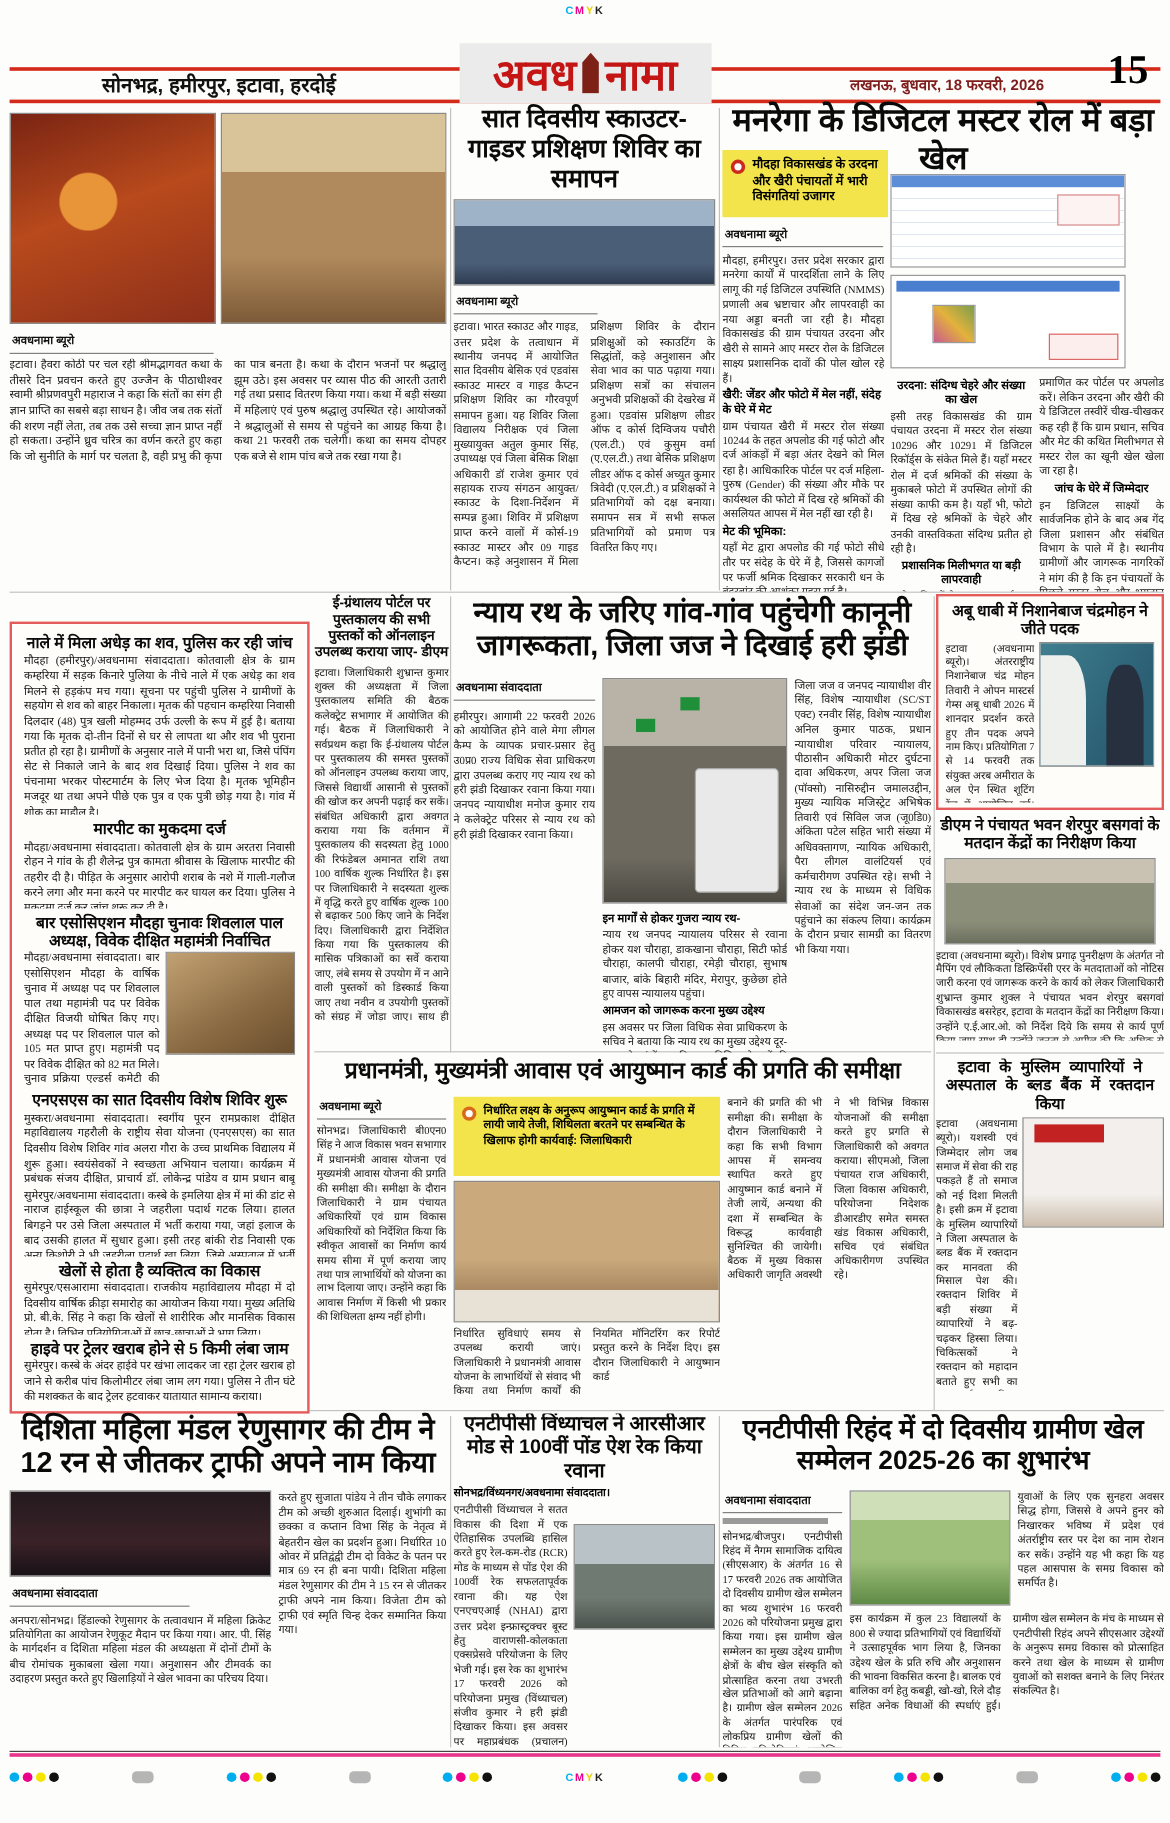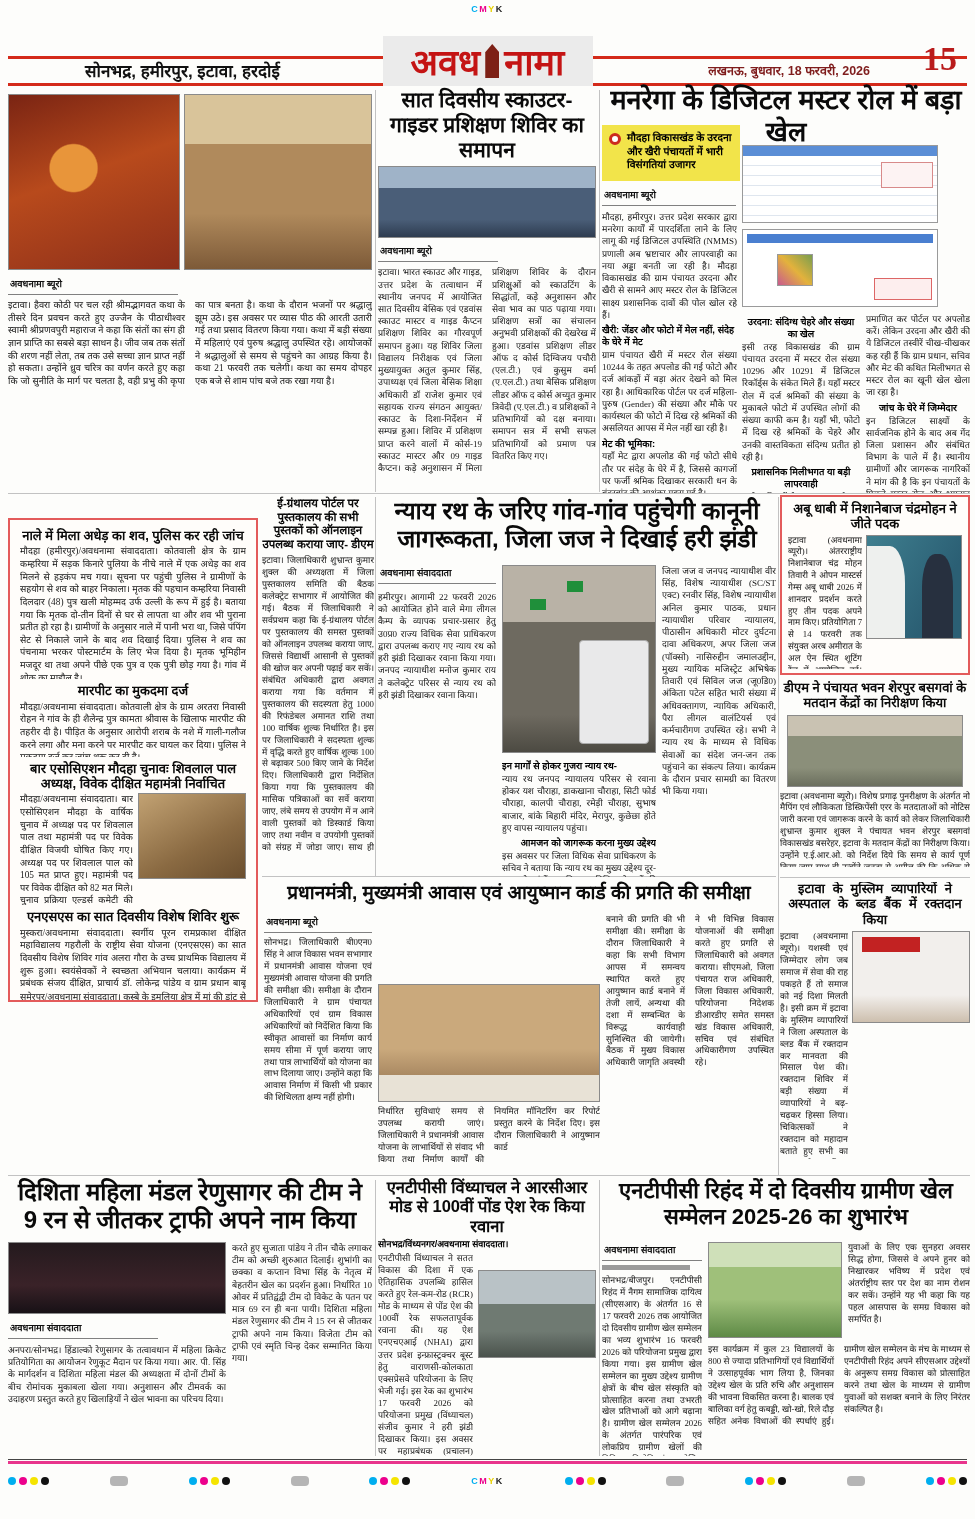--- a/index.html
+++ b/index.html
@@ -16,21 +16,21 @@
   .redbox{border:2px solid #e35b5b;background:#fffdfa;}
   .ybox{background:#f2e44a;display:flex;gap:6px;align-items:flex-start;padding:6px 7px;}
   .ring{width:12px;height:12px;border:3.5px solid #cc2a1e;border-radius:50%;background:#fff;flex:none;margin-top:2px;}
   .ybt{font-family:"Liberation Sans",sans-serif;font-weight:700;font-size:10.5px;line-height:1.3;text-align:left;}
   .c{color:#00aeef}.m{color:#ec008c}.y{color:#e8d100}.k{color:#222}
   .cmyklbl{font:700 9px "Liberation Sans",sans-serif;letter-spacing:1.5px;}
   
   .redline{position:absolute;left:8px;right:8px;height:2.5px;background:#d42a1a;}
   .mast-left{font:700 17px "Liberation Sans",sans-serif;color:#111;}
   .mast-date{font:700 12.5px "Liberation Sans",sans-serif;color:#7f1d1d;}
-  .pageno{font:700 34px "Liberation Serif",serif;color:#b91c1c;}
+  .pageno{font:700 34px "Liberation Serif",serif;color:#000000;}
   .logo{background:#ebebeb;display:flex;align-items:center;justify-content:center;gap:5px;z-index:2;}
   .logo span{font:800 36px "Liberation Sans",sans-serif;color:#c41414;}
   .minaret{width:14px;height:34px;background:#7d2016;clip-path:polygon(50% 0,100% 24%,100% 100%,0 100%,0 24%);}
   
   .ph-saint{background:radial-gradient(circle at 38% 42%,#e8953a 0 16%,rgba(0,0,0,0) 17%),linear-gradient(160deg,#7a2413,#b84a1c 45%,#8d2f1a);}
   .ph-crowd{background:linear-gradient(#d9c49a 0 28%,#b08a5c 28% 68%,#7d5a38);}
   .ph-scout{background:linear-gradient(#9fb3c8 0 30%,#4a5e78 30% 75%,#2e3c50);}
   .ph-bar{background:linear-gradient(150deg,#c2a273,#8a6a42 60%,#6a4e2e);}
   .ph-rath{background:linear-gradient(#b9b2a6 0 30%,#6e6a60 30% 80%,#4c4a42);}
   .veh{position:absolute;right:6px;bottom:8px;width:46%;height:56%;background:#e9e9ea;border-radius:4px;border:1px solid #aaa;}
@@ -138,21 +138,21 @@
     <div class="shl" style="text-align:center;">प्रशासनिक मिलीभगत या बड़ी लापरवाही</div>
     <div class="bt" style="font-size:9px;">मनरेगा नियमों के अनुसार, कार्यस्थल पर मेट को ही फोटो अपलोड करनी होती है। ऐसे में सवाल उठता है कि गलत डेटा और संदिग्ध तस्वीरों को प्रमाणित कौन कर रहा है?</div>
   </div>
   <div class="abs" style="left:264px;top:228px;width:104px;height:180px;overflow:hidden;">
     <div class="bt" style="font-size:9px;">प्रमाणित कर पोर्टल पर अपलोड करें। लेकिन उरदना और खैरी की ये डिजिटल तस्वीरें चीख-चीखकर कह रही हैं कि ग्राम प्रधान, सचिव और मेट की कथित मिलीभगत से मस्टर रोल का खूनी खेल खेला जा रहा है।</div>
     <div class="shl" style="text-align:center;">जांच के घेरे में जिम्मेदार</div>
     <div class="bt" style="font-size:9px;">इन डिजिटल साक्ष्यों के सार्वजनिक होने के बाद अब गेंद जिला प्रशासन और संबंधित विभाग के पाले में है। स्थानीय ग्रामीणों और जागरूक नागरिकों ने मांग की है कि इन पंचायतों के पिछले मस्टर रोल और भुगतान की उच्च स्तरीय जांच हो। NMMS पोर्टल पर गलत डेटा फीड करने वाले दोषियों पर कठोर कार्रवाई की जाए। सरकारी बजट का दुरुपयोग करने वाले मेट और पंचायत सचिवों की जवाबदेही तय हो।</div>
   </div>
 </div>
 
-<div class="abs redbox" style="left:8px;top:518px;width:250px;height:484px;padding:8px 10px;overflow:hidden;">
+<div class="abs redbox" style="left:8px;top:518px;width:250px;height:660px;padding:8px 10px;overflow:hidden;">
   <div class="hl" style="font-size:13px;">नाले में मिला अधेड़ का शव, पुलिस कर रही जांच</div>
   <div class="bt" style="height:134px;margin-top:2px;">मौदहा (हमीरपुर)/अवधनामा संवाददाता। कोतवाली क्षेत्र के ग्राम कम्हरिया में सड़क किनारे पुलिया के नीचे नाले में एक अधेड़ का शव मिलने से हड़कंप मच गया। सूचना पर पहुंची पुलिस ने ग्रामीणों के सहयोग से शव को बाहर निकाला। मृतक की पहचान कम्हरिया निवासी दिलदार (48) पुत्र खली मोहम्मद उर्फ उल्ली के रूप में हुई है। बताया गया कि मृतक दो-तीन दिनों से घर से लापता था और शव भी पुराना प्रतीत हो रहा है। ग्रामीणों के अनुसार नाले में पानी भरा था, जिसे पंपिंग सेट से निकाले जाने के बाद शव दिखाई दिया। पुलिस ने शव का पंचनामा भरकर पोस्टमार्टम के लिए भेज दिया है। मृतक भूमिहीन मजदूर था तथा अपने पीछे एक पुत्र व एक पुत्री छोड़ गया है। गांव में शोक का माहौल है।</div>
   <div class="hl" style="font-size:13px;margin-top:4px;">मारपीट का मुकदमा दर्ज</div>
   <div class="bt" style="height:56px;margin-top:2px;">मौदहा/अवधनामा संवाददाता। कोतवाली क्षेत्र के ग्राम अरतरा निवासी रोहन ने गांव के ही शैलेन्द्र पुत्र कामता श्रीवास के खिलाफ मारपीट की तहरीर दी है। पीड़ित के अनुसार आरोपी शराब के नशे में गाली-गलौज करने लगा और मना करने पर मारपीट कर घायल कर दिया। पुलिस ने मुकदमा दर्ज कर जांच शुरू कर दी है।</div>
   <div class="hl" style="font-size:13px;margin-top:4px;">बार एसोसिएशन मौदहा चुनावः शिवलाल पाल अध्यक्ष, विवेक दीक्षित महामंत्री निर्वाचित</div>
   <div style="height:112px;margin-top:2px;overflow:hidden;">
     <div class="ph ph-bar" style="float:right;width:108px;height:86px;margin:0 0 3px 5px;"></div>
     <div class="bt">मौदहा/अवधनामा संवाददाता। बार एसोसिएशन मौदहा के वार्षिक चुनाव में अध्यक्ष पद पर शिवलाल पाल तथा महामंत्री पद पर विवेक दीक्षित विजयी घोषित किए गए। अध्यक्ष पद पर शिवलाल पाल को 105 मत प्राप्त हुए। महामंत्री पद पर विवेक दीक्षित को 82 मत मिले। चुनाव प्रक्रिया एल्डर्स कमेटी की निगरानी में शांतिपूर्वक संपन्न हुई। विजयी पदाधिकारियों का अधिवक्ताओं ने फूल-मालाओं से स्वागत किया।</div>
   </div>
   <div class="hl" style="font-size:13px;margin-top:4px;">एनएसएस का सात दिवसीय विशेष शिविर शुरू</div>
@@ -174,21 +174,21 @@
   <div class="by abs" style="left:0;top:68px;width:118px;">अवधनामा संवाददाता</div>
   <div class="bt abs" style="left:0;top:94px;width:118px;height:286px;font-size:9px;">हमीरपुर। आगामी 22 फरवरी 2026 को आयोजित होने वाले मेगा लीगल कैम्प के व्यापक प्रचार-प्रसार हेतु उ0प्र0 राज्य विधिक सेवा प्राधिकरण द्वारा उपलब्ध कराए गए न्याय रथ को हरी झंडी दिखाकर रवाना किया गया। जनपद न्यायाधीश मनोज कुमार राय ने कलेक्ट्रेट परिसर से न्याय रथ को हरी झंडी दिखाकर रवाना किया।</div>
   <div class="ph ph-rath abs" style="left:124px;top:68px;width:154px;height:188px;">
     <div class="flag" style="left:18%;"></div>
     <div class="flag" style="left:42%;top:8%;"></div>
     <div class="veh"></div>
   </div>
   <div class="abs" style="left:124px;top:260px;width:154px;height:120px;overflow:hidden;">
     <div class="shl">इन मार्गों से होकर गुजरा न्याय रथ-</div>
     <div class="bt" style="font-size:9px;">न्याय रथ जनपद न्यायालय परिसर से रवाना होकर यश चौराहा, डाकखाना चौराहा, सिटी फोर्ड चौराहा, कालपी चौराहा, रमेड़ी चौराहा, सुभाष बाजार, बांके बिहारी मंदिर, मेरापुर, कुछेछा होते हुए वापस न्यायालय पहुंचा।</div>
-    <div class="shl" style="text-align:right;">आमजन को जागरूक करना मुख्य उद्देश्य</div>
+    <div class="shl" style="text-align:left;">आमजन को जागरूक करना मुख्य उद्देश्य</div>
     <div class="bt" style="font-size:9px;">इस अवसर पर जिला विधिक सेवा प्राधिकरण के सचिव ने बताया कि न्याय रथ का मुख्य उद्देश्य दूर-दराज के गांवों तक निःशुल्क विधिक सेवाओं की जानकारी पहुंचाना है।</div>
   </div>
   <div class="bt abs" style="left:284px;top:68px;width:114px;height:312px;font-size:9px;">जिला जज व जनपद न्यायाधीश वीर सिंह, विशेष न्यायाधीश (SC/ST एक्ट) रनवीर सिंह, विशेष न्यायाधीश अनिल कुमार पाठक, प्रधान न्यायाधीश परिवार न्यायालय, पीठासीन अधिकारी मोटर दुर्घटना दावा अधिकरण, अपर जिला जज (पॉक्सो) नासिरुद्दीन जमालउद्दीन, मुख्य न्यायिक मजिस्ट्रेट अभिषेक तिवारी एवं सिविल जज (जू0डि0) अंकिता पटेल सहित भारी संख्या में अधिवक्तागण, न्यायिक अधिकारी, पैरा लीगल वालंटियर्स एवं कर्मचारीगण उपस्थित रहे। सभी ने न्याय रथ के माध्यम से विधिक सेवाओं का संदेश जन-जन तक पहुंचाने का संकल्प लिया। कार्यक्रम के दौरान प्रचार सामग्री का वितरण भी किया गया।</div>
 </div>
 
 <div class="abs redbox" style="left:780px;top:495px;width:190px;height:180px;padding:4px 6px;overflow:hidden;">
   <div class="hl" style="font-size:13px;">अबू धाबी में निशानेबाज चंद्रमोहन ने जीते पदक</div>
   <div style="margin-top:3px;overflow:hidden;height:134px;">
     <div class="ph ph-shoot" style="float:right;width:96px;height:104px;margin:0 0 3px 4px;">
       <div class="robe"></div>
@@ -213,29 +213,33 @@
     <div class="bt" style="font-size:8.8px;">इटावा (अवधनामा ब्यूरो)। यशस्वी एवं जिम्मेदार लोग जब समाज में सेवा की राह पकड़ते हैं तो समाज को नई दिशा मिलती है। इसी क्रम में इटावा के मुस्लिम व्यापारियों ने जिला अस्पताल के ब्लड बैंक में रक्तदान कर मानवता की मिसाल पेश की। रक्तदान शिविर में बड़ी संख्या में व्यापारियों ने बढ़-चढ़कर हिस्सा लिया। चिकित्सकों ने रक्तदान को महादान बताते हुए सभी का उत्साहवर्धन किया तथा नियमित रक्तदान करने की अपील की। इस अवसर पर अस्पताल प्रशासन की ओर से सभी रक्तदाताओं को प्रमाण पत्र देकर सम्मानित किया गया।</div>
   </div>
 </div>
 
 <div class="abs" style="left:262px;top:880px;width:514px;height:295px;">
   <div class="hl abs" style="left:0;top:2px;width:514px;font-size:19px;">प्रधानमंत्री, मुख्यमंत्री आवास एवं आयुष्मान कार्ड की प्रगति की समीक्षा</div>
   <div class="abs" style="left:2px;top:34px;width:108px;height:259px;overflow:hidden;">
     <div class="by" style="width:100%;">अवधनामा ब्यूरो</div>
     <div class="bt" style="font-size:8.8px;margin-top:4px;">सोनभद्र। जिलाधिकारी बी0एन0 सिंह ने आज विकास भवन सभागार में प्रधानमंत्री आवास योजना एवं मुख्यमंत्री आवास योजना की प्रगति की समीक्षा की। समीक्षा के दौरान जिलाधिकारी ने ग्राम पंचायत अधिकारियों एवं ग्राम विकास अधिकारियों को निर्देशित किया कि स्वीकृत आवासों का निर्माण कार्य समय सीमा में पूर्ण कराया जाए तथा पात्र लाभार्थियों को योजना का लाभ दिलाया जाए। उन्होंने कहा कि आवास निर्माण में किसी भी प्रकार की शिथिलता क्षम्य नहीं होगी।</div>
   </div>
+  <div class="ybox abs" style="left:116px;top:34px;width:222px;height:66px;">
+    <div class="ring" style="border-color:#d86a1a;"></div>
+    <div class="ybt" style="font-size:9.5px;">निर्धारित लक्ष्य के अनुरूप आयुष्मान कार्ड के प्रगति में लायी जाये तेजी, शिथिलता बरतने पर सम्बन्धित के खिलाफ होगी कार्यवाई: जिलाधिकारी</div>
+  </div>
   <div class="ph ph-meet abs" style="left:116px;top:104px;width:222px;height:118px;">
     <div class="tbl"></div>
   </div>
   <div class="bt col2 abs" style="left:116px;top:226px;width:222px;height:67px;font-size:8.8px;">निर्धारित सुविधाएं समय से उपलब्ध करायी जाएं। जिलाधिकारी ने प्रधानमंत्री आवास योजना के लाभार्थियों से संवाद भी किया तथा निर्माण कार्यों की नियमित मॉनिटरिंग कर रिपोर्ट प्रस्तुत करने के निर्देश दिए। इस दौरान जिलाधिकारी ने आयुष्मान कार्ड</div>
   <div class="bt col2 abs" style="left:344px;top:34px;width:168px;height:259px;font-size:8.8px;">बनाने की प्रगति की भी समीक्षा की। समीक्षा के दौरान जिलाधिकारी ने कहा कि सभी विभाग आपस में समन्वय स्थापित करते हुए आयुष्मान कार्ड बनाने में तेजी लायें, अन्यथा की दशा में सम्बन्धित के विरूद्ध कार्यवाही सुनिश्चित की जायेगी। बैठक में मुख्य विकास अधिकारी जागृति अवस्थी ने भी विभिन्न विकास योजनाओं की समीक्षा करते हुए प्रगति से जिलाधिकारी को अवगत कराया। सीएमओ, जिला पंचायत राज अधिकारी, जिला विकास अधिकारी, परियोजना निदेशक डीआरडीए समेत समस्त खंड विकास अधिकारी, सचिव एवं संबंधित अधिकारीगण उपस्थित रहे।</div>
 </div>
 
 <div class="abs" style="left:8px;top:1178px;width:364px;height:278px;">
-  <div class="hl abs" style="left:0;top:0;width:364px;font-size:24px;">दिशिता महिला मंडल रेणुसागर की टीम ने 9 रन से जीतकर ट्राफी अपने नाम किया</div>
+  <div class="hl abs" style="left:0;top:0;width:364px;font-size:24px;">दिशिता महिला मंडल रेणुसागर की टीम ने 12 रन से जीतकर ट्राफी अपने नाम किया</div>
   <div class="ph ph-night abs" style="left:0;top:64px;width:218px;height:72px;"></div>
   <div class="by abs" style="left:0;top:142px;width:150px;">अवधनामा संवाददाता</div>
   <div class="bt abs" style="left:0;top:166px;width:218px;height:112px;font-size:9px;">अनपरा/सोनभद्र। हिंडाल्को रेणुसागर के तत्वावधान में महिला क्रिकेट प्रतियोगिता का आयोजन रेणुकूट मैदान पर किया गया। आर. पी. सिंह के मार्गदर्शन व दिशिता महिला मंडल की अध्यक्षता में दोनों टीमों के बीच रोमांचक मुकाबला खेला गया। अनुशासन और टीमवर्क का उदाहरण प्रस्तुत करते हुए खिलाड़ियों ने खेल भावना का परिचय दिया।</div>
   <div class="bt abs" style="left:224px;top:64px;width:140px;height:214px;font-size:9px;">करते हुए सुजाता पांडेय ने तीन चौके लगाकर टीम को अच्छी शुरुआत दिलाई। शुभांगी का छक्का व कप्तान विभा सिंह के नेतृत्व में बेहतरीन खेल का प्रदर्शन हुआ। निर्धारित 10 ओवर में प्रतिद्वंद्वी टीम दो विकेट के पतन पर मात्र 69 रन ही बना पायी। दिशिता महिला मंडल रेणुसागर की टीम ने 15 रन से जीतकर ट्राफी अपने नाम किया। विजेता टीम को ट्राफी एवं स्मृति चिन्ह देकर सम्मानित किया गया।</div>
 </div>
 
 <div class="abs" style="left:378px;top:1178px;width:218px;height:278px;overflow:hidden;">
   <div class="hl" style="font-size:16.5px;">एनटीपीसी विंध्याचल ने आरसीआर मोड से 100वीं पोंड ऐश रेक किया रवाना</div>
   <div class="shl" style="font-size:9px;margin-top:3px;">सोनभद्र/विंध्यनगर/अवधनामा संवाददाता।</div>
   <div style="overflow:hidden;height:206px;">

